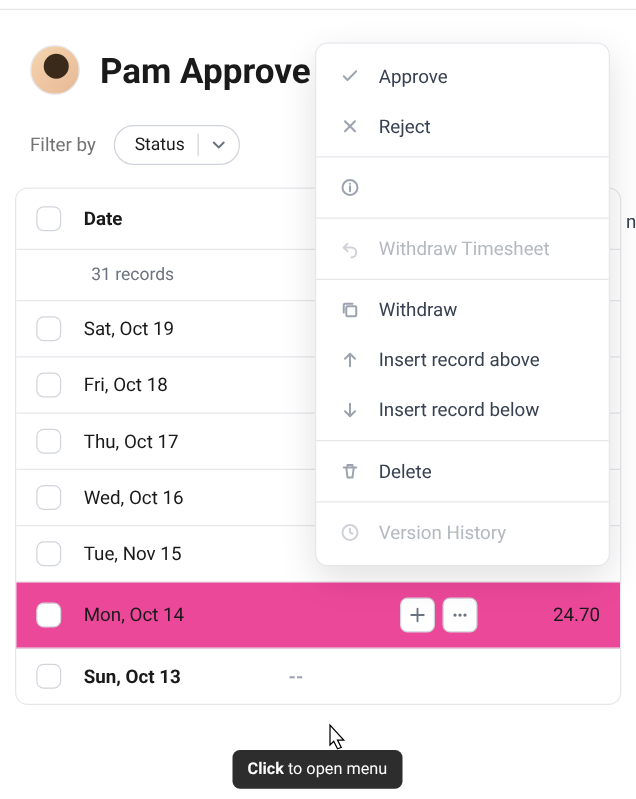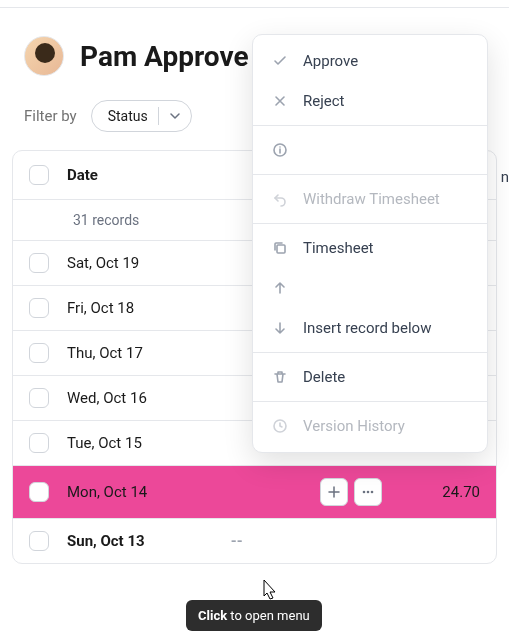--- a/index.html
+++ b/index.html
@@ -82,21 +82,21 @@
       <div class="row">
         <div class="checkbox"></div>
         <div class="date">Thu, Oct 17</div>
       </div>
       <div class="row">
         <div class="checkbox"></div>
         <div class="date">Wed, Oct 16</div>
       </div>
       <div class="row">
         <div class="checkbox"></div>
-        <div class="date">Tue, Oct 15</div>
+        <div class="date">Tue, Nov 15</div>
       </div>
       <div class="row active">
         <div class="checkbox"></div>
         <div class="date">Mon, Oct 14</div>
         <div class="actions">
           <div class="icon-btn">
             <svg width="14" height="14" viewBox="0 0 14 14">
               <path d="M7 2v10M2 7h10" stroke="currentColor" stroke-width="1.5" stroke-linecap="round"></path>
             </svg>
           </div>
@@ -155,28 +155,29 @@
       <span>Withdraw Timesheet</span>
     </div>
     <div class="menu-sep"></div>
     <div class="menu-item">
       <span class="mi-icon">
         <svg width="16" height="16" viewBox="0 0 16 16">
           <rect x="5" y="5" width="8" height="8" rx="1" stroke="currentColor" stroke-width="1.6" fill="none" stroke-linecap="round" stroke-linejoin="round"></rect>
           <path d="M3 10V4a1 1 0 0 1 1-1h6" stroke="currentColor" stroke-width="1.6" fill="none" stroke-linecap="round" stroke-linejoin="round"></path>
         </svg>
       </span>
-      <span>Timesheet</span>
+      <span>Withdraw</span>
     </div>
     <div class="menu-item">
       <span class="mi-icon">
         <svg width="16" height="16" viewBox="0 0 16 16">
           <path d="M8 13V3M4 7l4-4 4 4" stroke="currentColor" stroke-width="1.6" fill="none" stroke-linecap="round" stroke-linejoin="round"></path>
         </svg>
       </span>
+      <span>Insert record above</span>
     </div>
     <div class="menu-item">
       <span class="mi-icon">
         <svg width="16" height="16" viewBox="0 0 16 16">
           <path d="M8 3v10M4 9l4 4 4-4" stroke="currentColor" stroke-width="1.6" fill="none" stroke-linecap="round" stroke-linejoin="round"></path>
         </svg>
       </span>
       <span>Insert record below</span>
     </div>
     <div class="menu-sep"></div>

